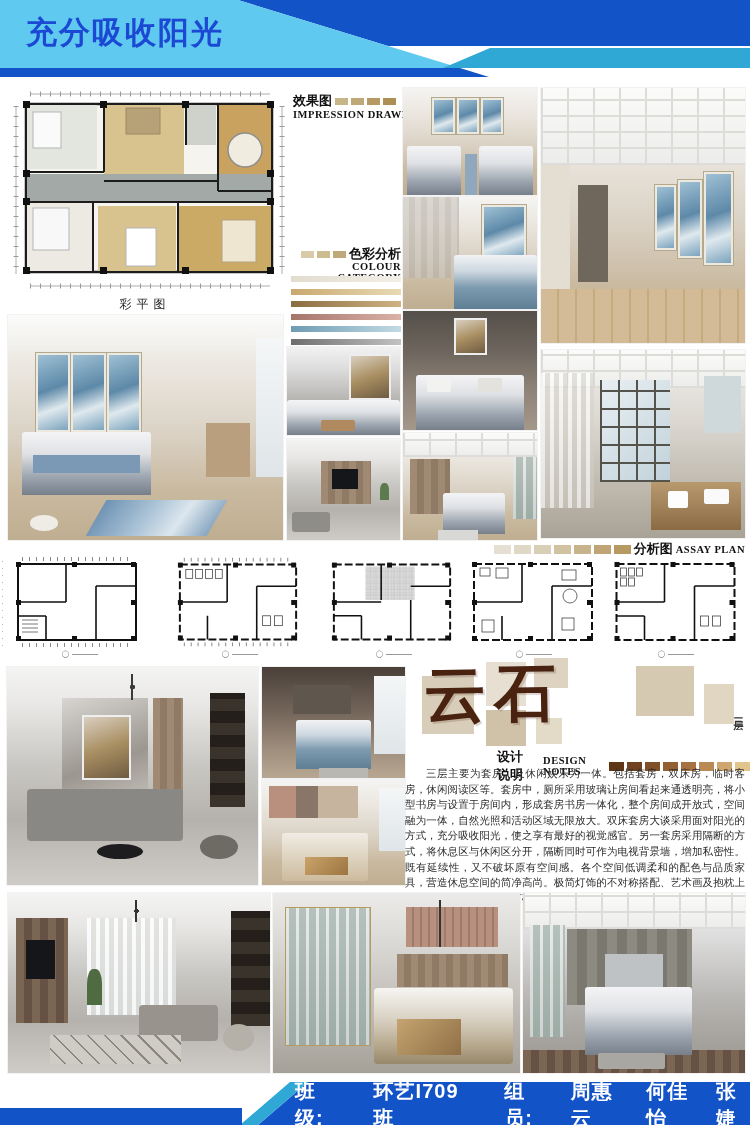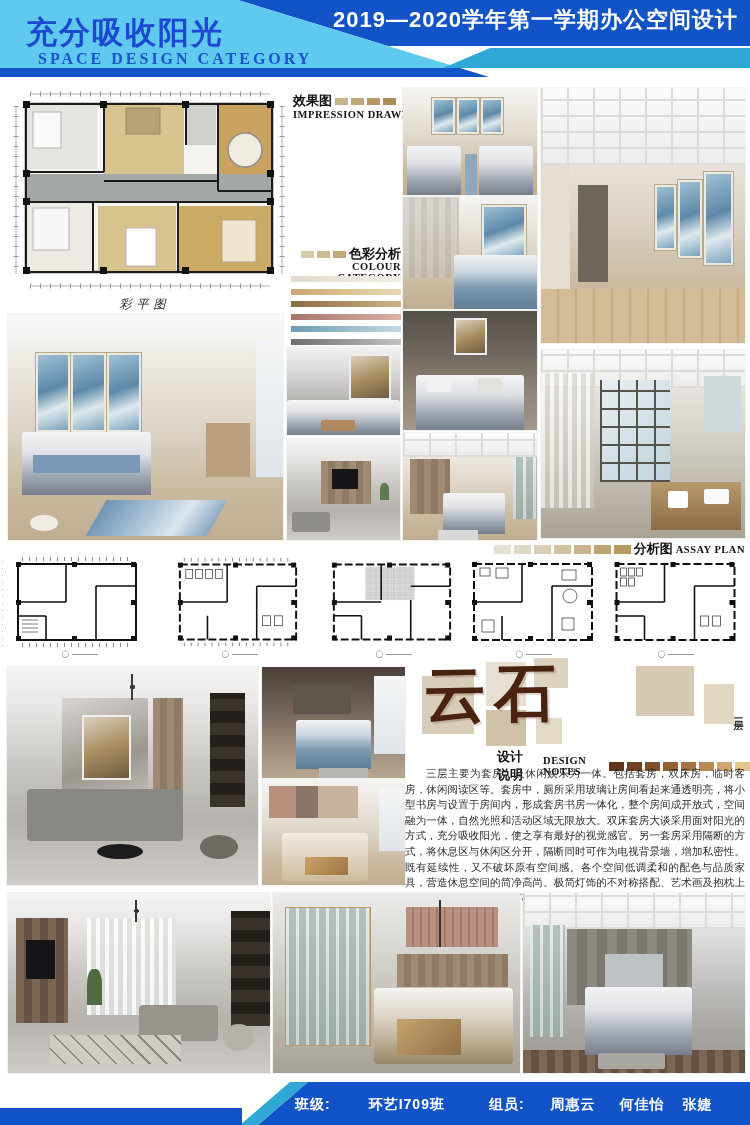--- a/index.html
+++ b/index.html
@@ -46,36 +46,34 @@
   .curtain{background:repeating-linear-gradient(90deg,rgba(255,255,255,.65) 0 4px,rgba(210,208,200,.5) 4px 9px);}
   .shelf-dark{background:repeating-linear-gradient(0deg,#3a332c 0 12px,#241f1b 12px 24px);}
   .plan-cap{position:absolute;display:flex;align-items:center;gap:3px;justify-content:center;color:#777;font-size:7px;}
   .plan-cap b{display:inline-block;width:26px;border-bottom:1px solid #999;height:1px;}
   .ticksv{position:absolute;background:repeating-linear-gradient(0deg,#9a9a9a 0 1px,transparent 1px 7px);width:1px;opacity:.7;}
   
   .logo-sq{position:absolute;}
   .logo-txt{position:absolute;font-family:"DejaVu Serif","Liberation Serif",serif;font-weight:bold;color:#4a2310;font-size:62px;letter-spacing:8px;transform:rotate(-1deg);text-shadow:2px 2px 0 rgba(74,35,16,.18);}
   .brand-name{position:absolute;font-size:23px;font-weight:800;color:#1b1b1b;letter-spacing:1px;}
   .brand-floor{position:absolute;writing-mode:vertical-rl;font-size:10px;color:#333;letter-spacing:2px;font-weight:700;}
-  .ftr-txt{position:absolute;display:flex;align-items:center;color:#fff;font-size:14px;font-weight:600;letter-spacing:1px;}
+  .ftr-txt{position:absolute;display:flex;align-items:center;color:#fff;font-size:20px;font-weight:600;letter-spacing:1px;}
 </style>
 </head>
 <body>
 
 <div class="poster">
 
   <svg class="abs" style="left:0;top:0" width="750" height="86" viewBox="0 0 750 86">
     <polygon points="238,0 750,0 750,46 388,46" fill="#1353c8"></polygon>
     <polygon points="0,0 238,0 460,68 0,68" fill="#5fc9ef"></polygon>
     <polygon points="490,48 750,48 750,68 443,68" fill="#2fa8d5"></polygon>
     <polygon points="0,68 460,68 489,77 0,77" fill="#1353c8"></polygon>
   </svg>
   <div class="hdr-title">充分吸收阳光</div>
-  <div class="hdr-sub">SPACE DESIGN CATEGORY</div>
-  <div class="hdr-r1">2019—2020学年第一学期办公空间设计</div>
 
   <svg class="abs" style="left:8px;top:88px" width="282" height="206" viewBox="0 0 282 206">
     <defs>
       <pattern id="ht" width="6" height="6" patternUnits="userSpaceOnUse">
         <rect width="6" height="6" fill="#dcdcdc"></rect>
           <path d="M0 0H6M0 3H6M0 0V6M3 0V6" stroke="#c2c2c2" stroke-width="0.7"></path>
       </pattern>
     </defs>
     <g stroke="#999" stroke-width="0.8">
       <line x1="22" y1="6" x2="262" y2="6"></line>
@@ -115,21 +113,21 @@
       <rect x="15" y="82" width="7" height="7"></rect>
         <rect x="259" y="82" width="7" height="7"></rect>
         <rect x="15" y="110" width="7" height="7"></rect>
         <rect x="259" y="110" width="7" height="7"></rect>
       <rect x="15" y="179" width="7" height="7"></rect>
         <rect x="92" y="179" width="7" height="7"></rect>
         <rect x="174" y="179" width="7" height="7"></rect>
         <rect x="259" y="179" width="7" height="7"></rect>
     </g>
   </svg>
-  <div class="abs cap" style="left:80px;top:296px;width:130px;font-style:italic;">彩平图</div>
+  <div class="abs cap" style="left:80px;top:296px;width:130px;">彩平图</div>
 
   <div class="abs swr" style="left:293px;top:92px;">
     <span class="lbl-cn">效果图</span>
     <span class="swr">
         <i style="background: rgb(200, 180, 137);"></i>
         <i style="background: rgb(191, 168, 120);"></i>
         <i style="background: rgb(182, 154, 100);"></i>
         <i style="background: rgb(172, 143, 85);"></i>
       </span>
   </div>

